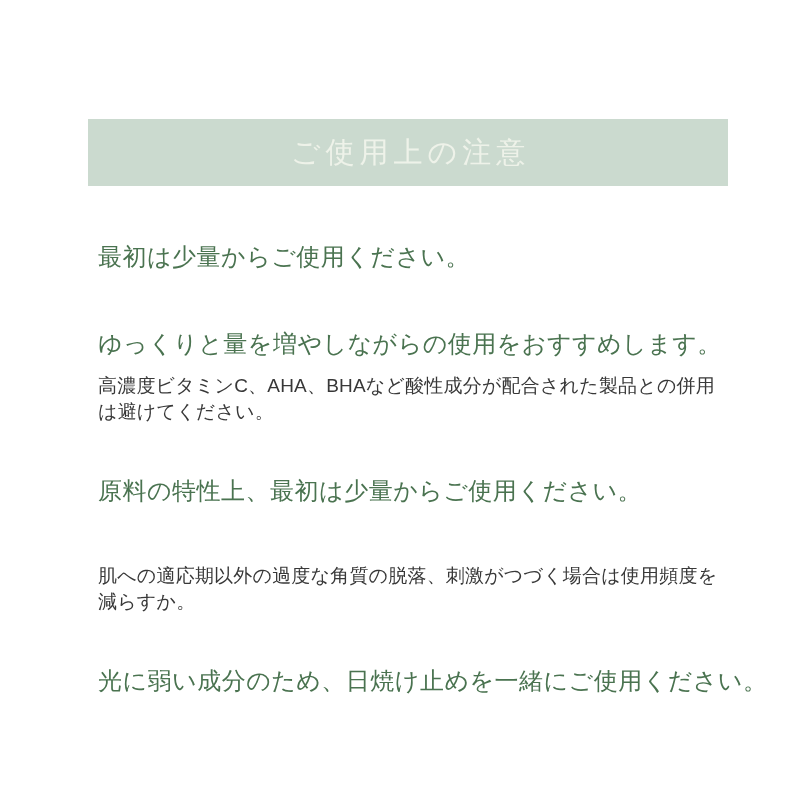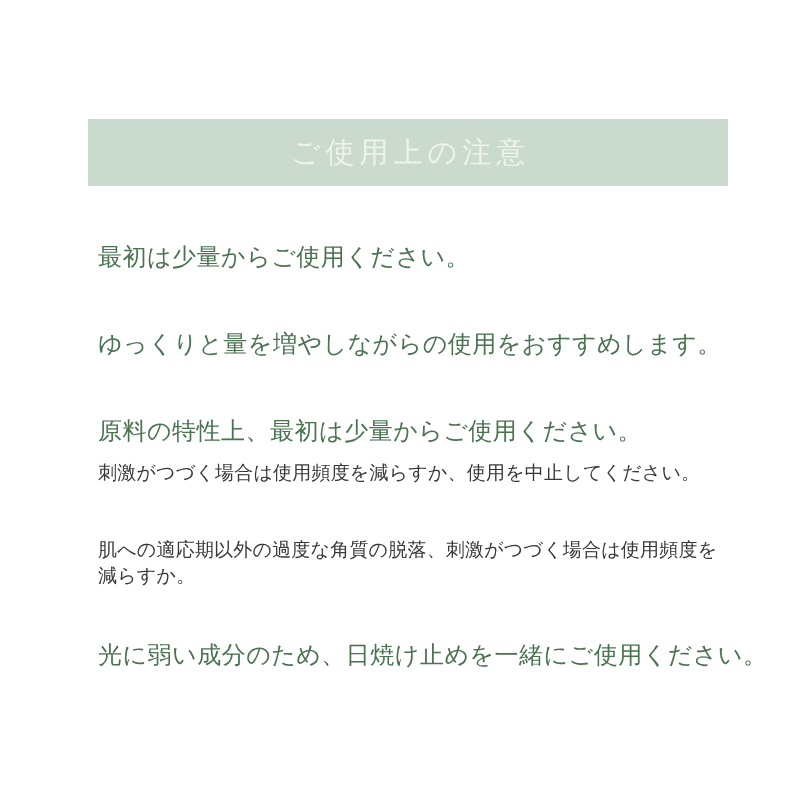--- a/index.html
+++ b/index.html
@@ -65,25 +65,25 @@
 </header>
 
 <main class="content">
 
   <section class="section">
     <h2 class="section-heading">最初は少量からご使用ください。</h2>
   </section>
 
   <section class="section">
     <h2 class="section-heading">ゆっくりと量を増やしながらの使用をおすすめします。</h2>
+    <p class="section-body">高濃度ビタミンC、AHA、BHAなど酸性成分が配合された製品との併用は避けてください。</p>
   </section>
 
   <section class="section">
     <h2 class="section-heading">原料の特性上、最初は少量からご使用ください。</h2>
-    <p class="section-body">刺激がつづく場合は使用頻度を減らすか、使用を中止してください。</p>
   </section>
 
   <section class="section">
     <p class="section-body">肌への適応期以外の過度な角質の脱落、刺激がつづく場合は使用頻度を減らすか。</p>
   </section>
 
   <section class="section">
     <h2 class="section-heading">光に弱い成分のため、日焼け止めを一緒にご使用ください。</h2>
   </section>
 

